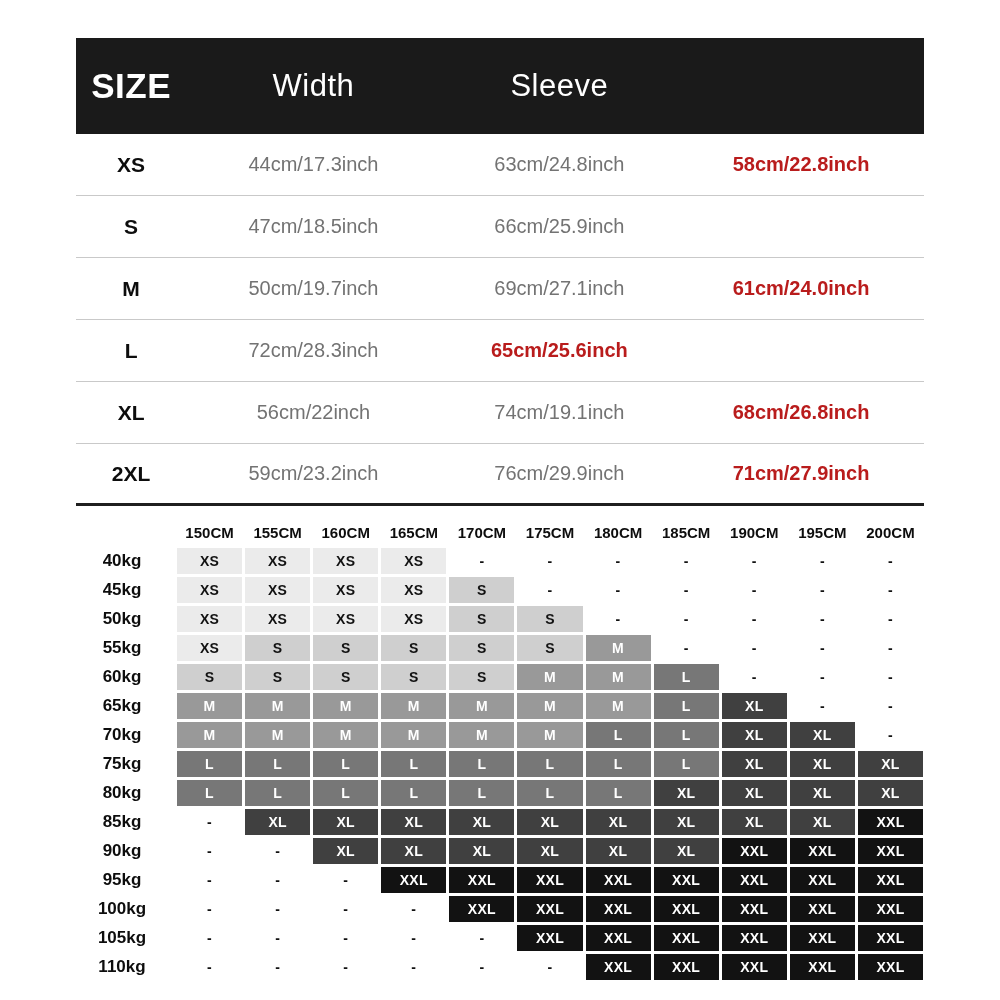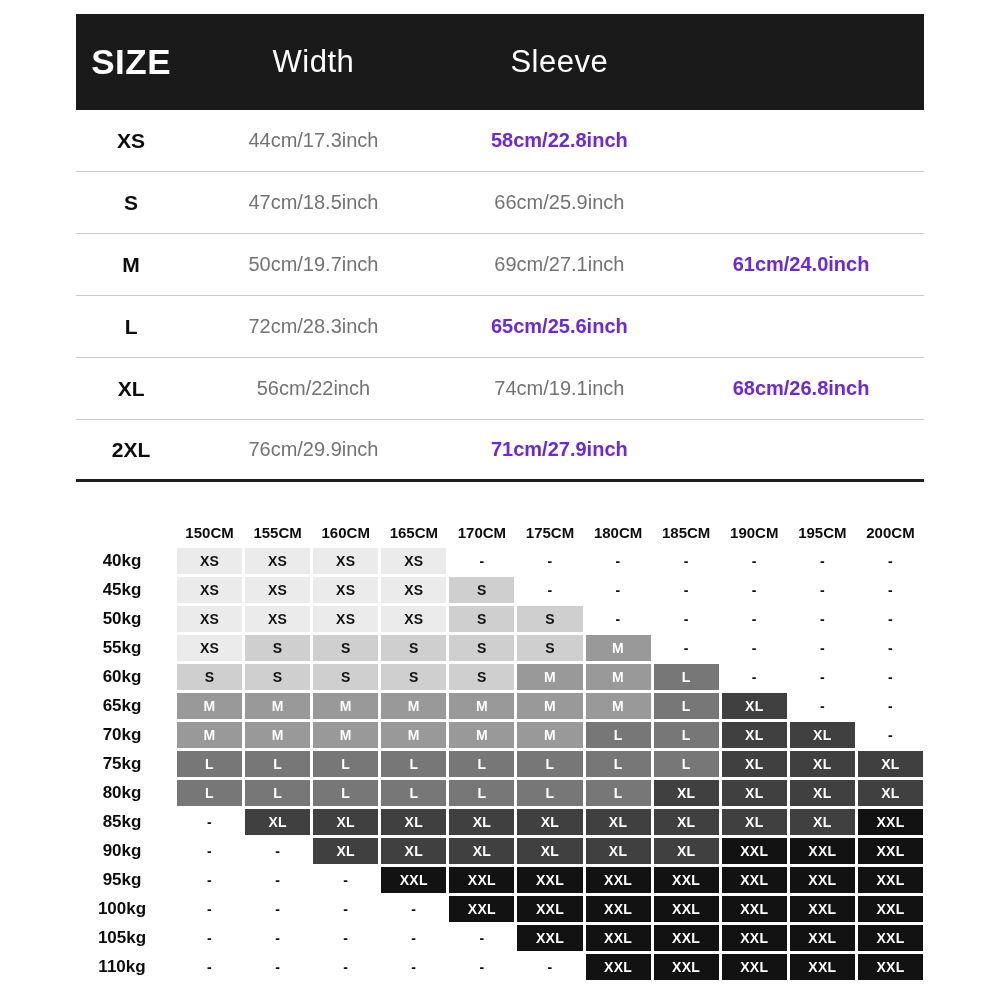--- a/index.html
+++ b/index.html
@@ -8,33 +8,33 @@
     width: 1000px; height: 1000px;
     font-family: "Liberation Sans", "DejaVu Sans", sans-serif;
     color: #111;
   }
   .page { position: relative; width: 1000px; height: 1000px; background: #fff; overflow: hidden; }
 
   
   .size-table { position: absolute; left: 76px; top: 14px; width: 848px; }
   .st-head {
     display: grid; grid-template-columns: 13% 30% 28% 29%;
-    height: 96px; align-items: center;
+    height: 96px; align-items: center; margin-top: 24px;
   }
   .st-h { text-align: center; font-size: 31px; font-weight: 400; letter-spacing: .5px; }
   .st-h.st-c0 { font-weight: 700; font-size: 35px; }
   .st-row {
     display: grid; grid-template-columns: 13% 30% 28% 29%;
     height: 62px; align-items: center;
     border-bottom: 1px solid #c9c9c9;
   }
   .st-row:last-child { border-bottom: 3px solid #1f1f1f; }
   .st-cell { text-align: center; font-size: 20px; color: #737373; white-space: nowrap; }
   .st-cell.st-c0 { font-weight: 700; font-size: 21px; color: #0d0d0d; }
-  .st-cell.st-c3 { font-weight: 700; color: #6d28d9; }
+  .st-cell.st-c3 { font-weight: 700; color: #b91c1c; }
 
   
   .fit-chart {
     position: absolute; left: 70px; top: 519px; width: 853px;
     display: grid; grid-template-columns: 104px repeat(11, 1fr);
     gap: 3px; background: #fff;
   }
   .fc-cell {
     height: 26px; display: flex; align-items: center; justify-content: center;
     font-weight: 700; font-size: 14px; white-space: nowrap;
@@ -51,20 +51,21 @@
   <section class="size-table">
     <div class="st-head" style="background: rgb(26, 26, 26); color: rgb(255, 255, 255);">
         <div class="st-h st-c0">SIZE</div>
         <div class="st-h st-c1">Width</div>
         <div class="st-h st-c3">Sleeve</div>
       </div>
     <div class="st-body">
         <div class="st-row">
           <div class="st-cell st-c0">XS</div>
           <div class="st-cell st-c1">44cm/17.3inch</div>
+          <div class="st-cell st-c2">63cm/24.8inch</div>
           <div class="st-cell st-c3">58cm/22.8inch</div>
         </div>
         <div class="st-row">
           <div class="st-cell st-c0">S</div>
           <div class="st-cell st-c1">47cm/18.5inch</div>
           <div class="st-cell st-c2">66cm/25.9inch</div>
         </div>
         <div class="st-row">
           <div class="st-cell st-c0">M</div>
           <div class="st-cell st-c1">50cm/19.7inch</div>
@@ -77,20 +78,21 @@
           <div class="st-cell st-c3">65cm/25.6inch</div>
         </div>
         <div class="st-row">
           <div class="st-cell st-c0">XL</div>
           <div class="st-cell st-c1">56cm/22inch</div>
           <div class="st-cell st-c2">74cm/19.1inch</div>
           <div class="st-cell st-c3">68cm/26.8inch</div>
         </div>
         <div class="st-row">
           <div class="st-cell st-c0">2XL</div>
+          <div class="st-cell st-c1">59cm/23.2inch</div>
           <div class="st-cell st-c2">76cm/29.9inch</div>
           <div class="st-cell st-c3">71cm/27.9inch</div>
         </div>
       </div>
   </section>
 
   <section class="fit-chart">
       <div class="fc-cell"></div>
       <div class="fc-cell fc-xlabel">150CM</div>
       <div class="fc-cell fc-xlabel">155CM</div>

